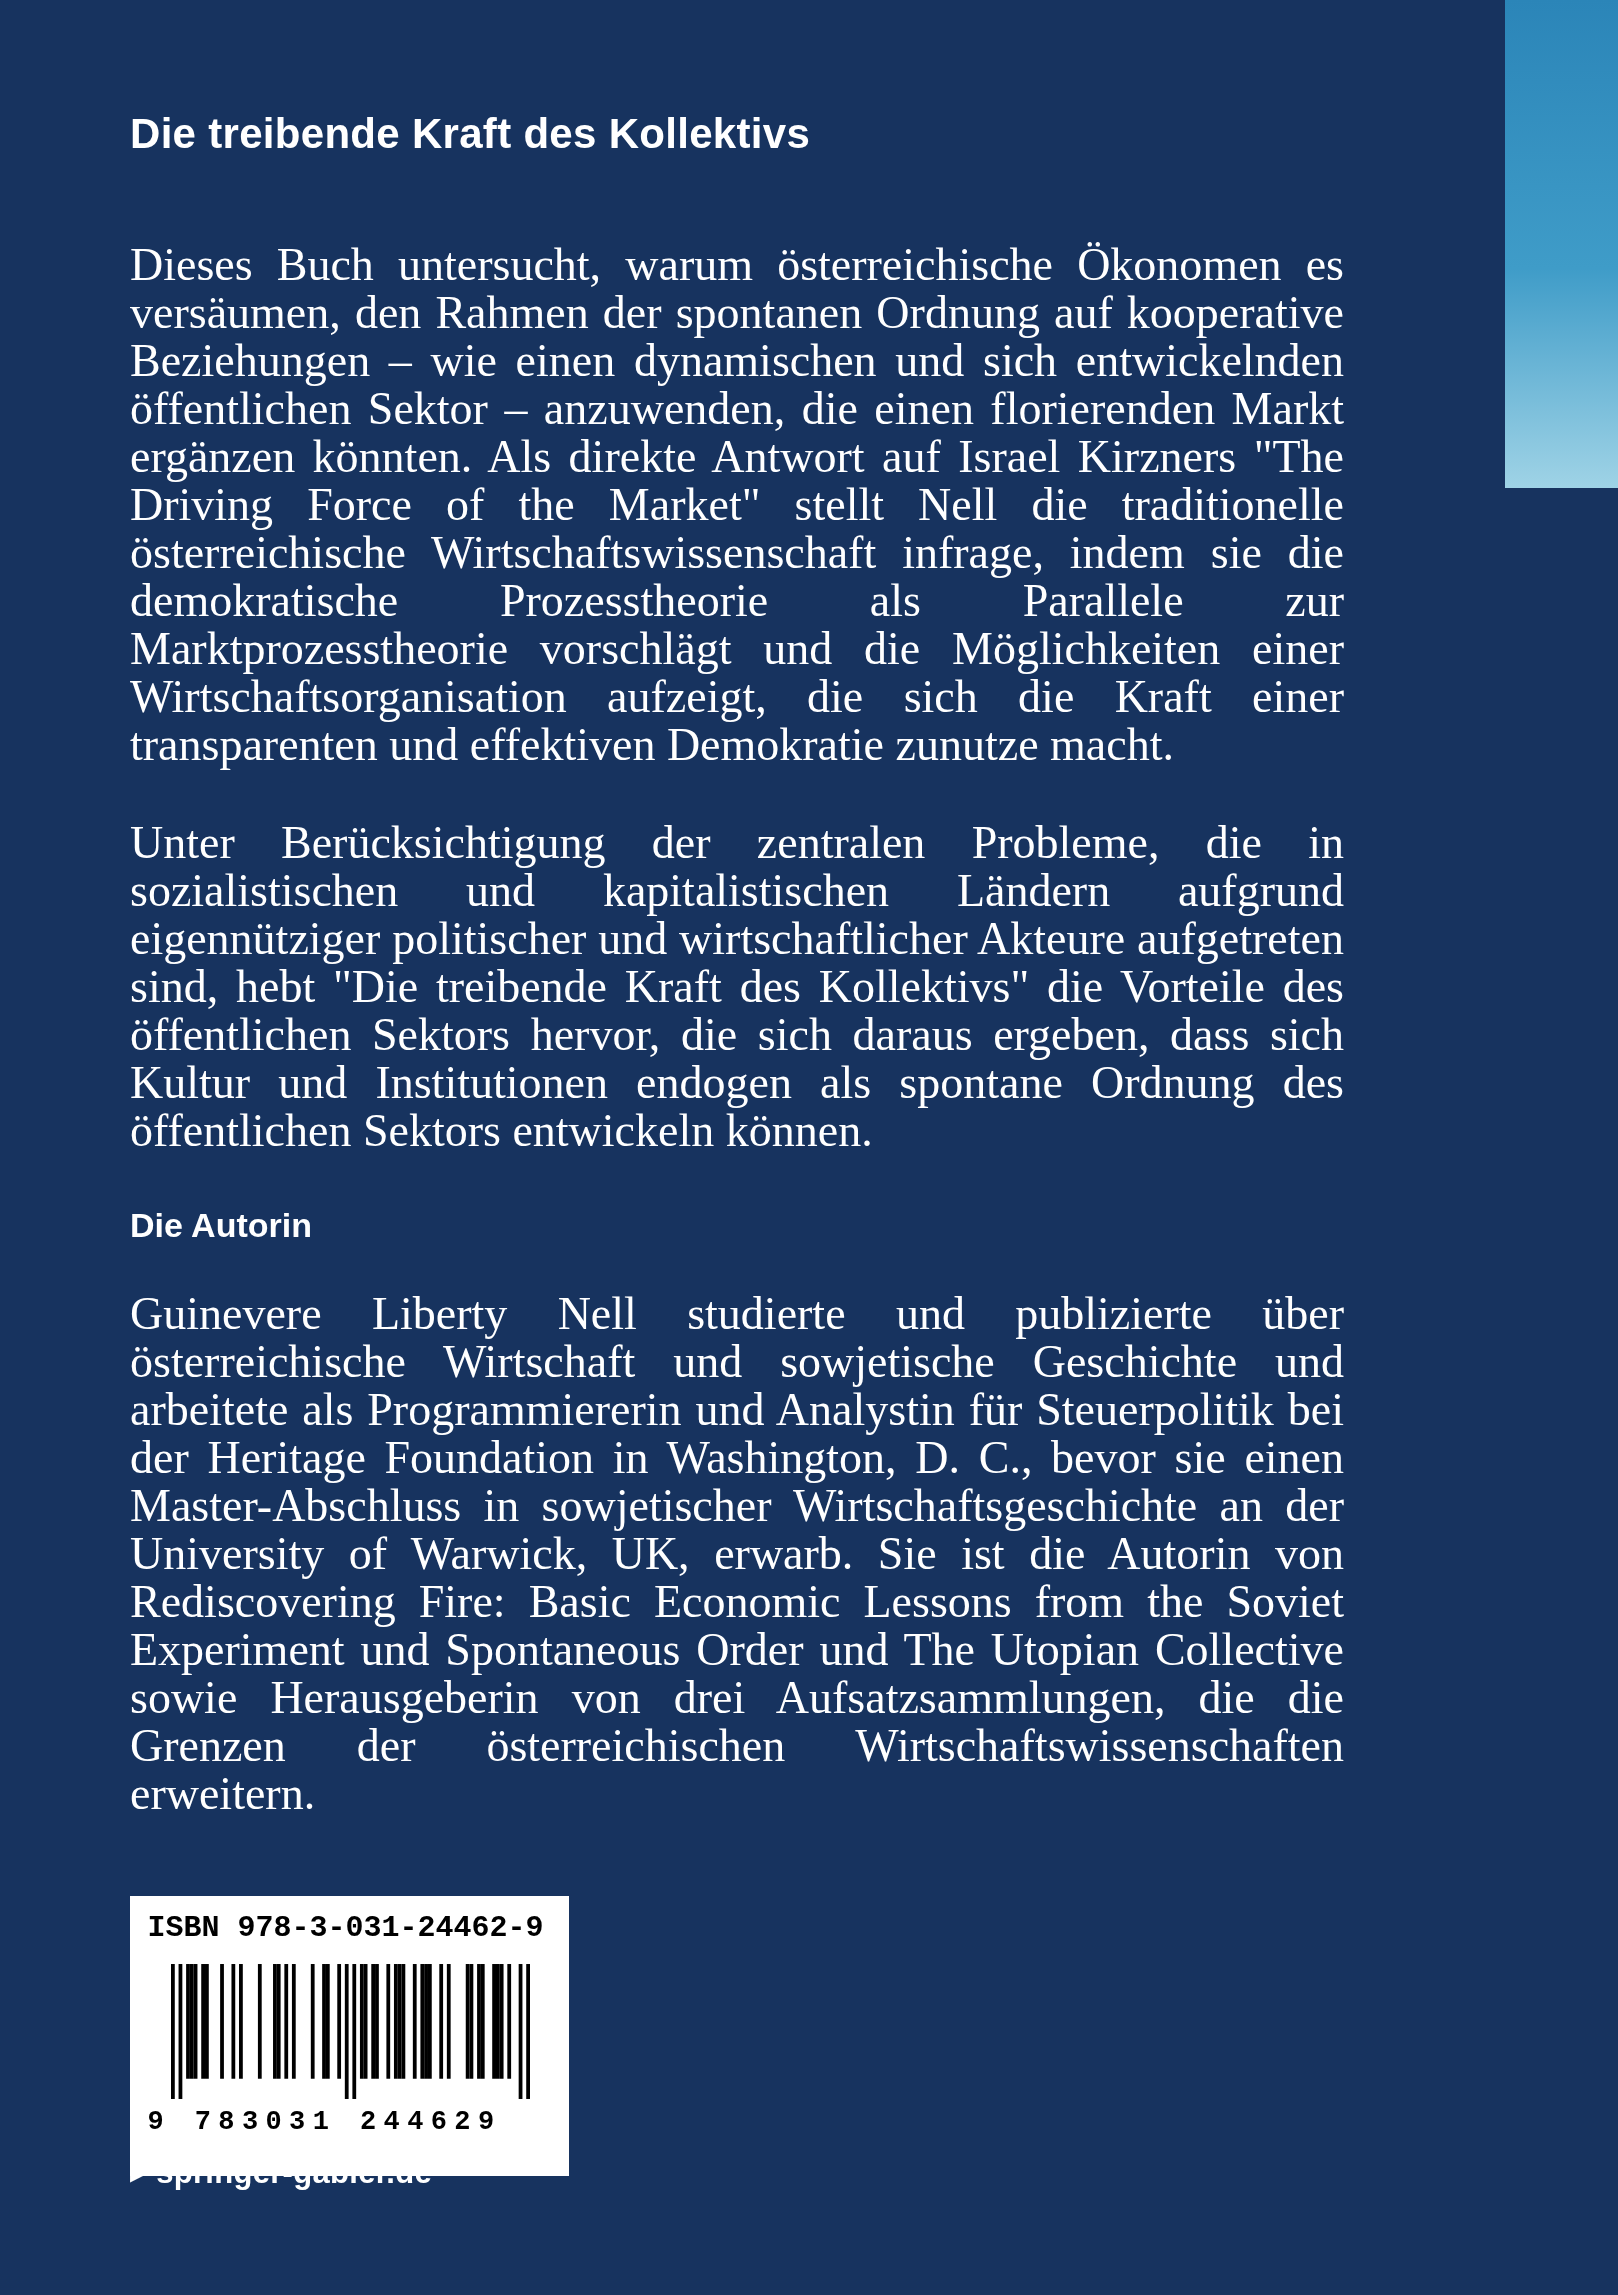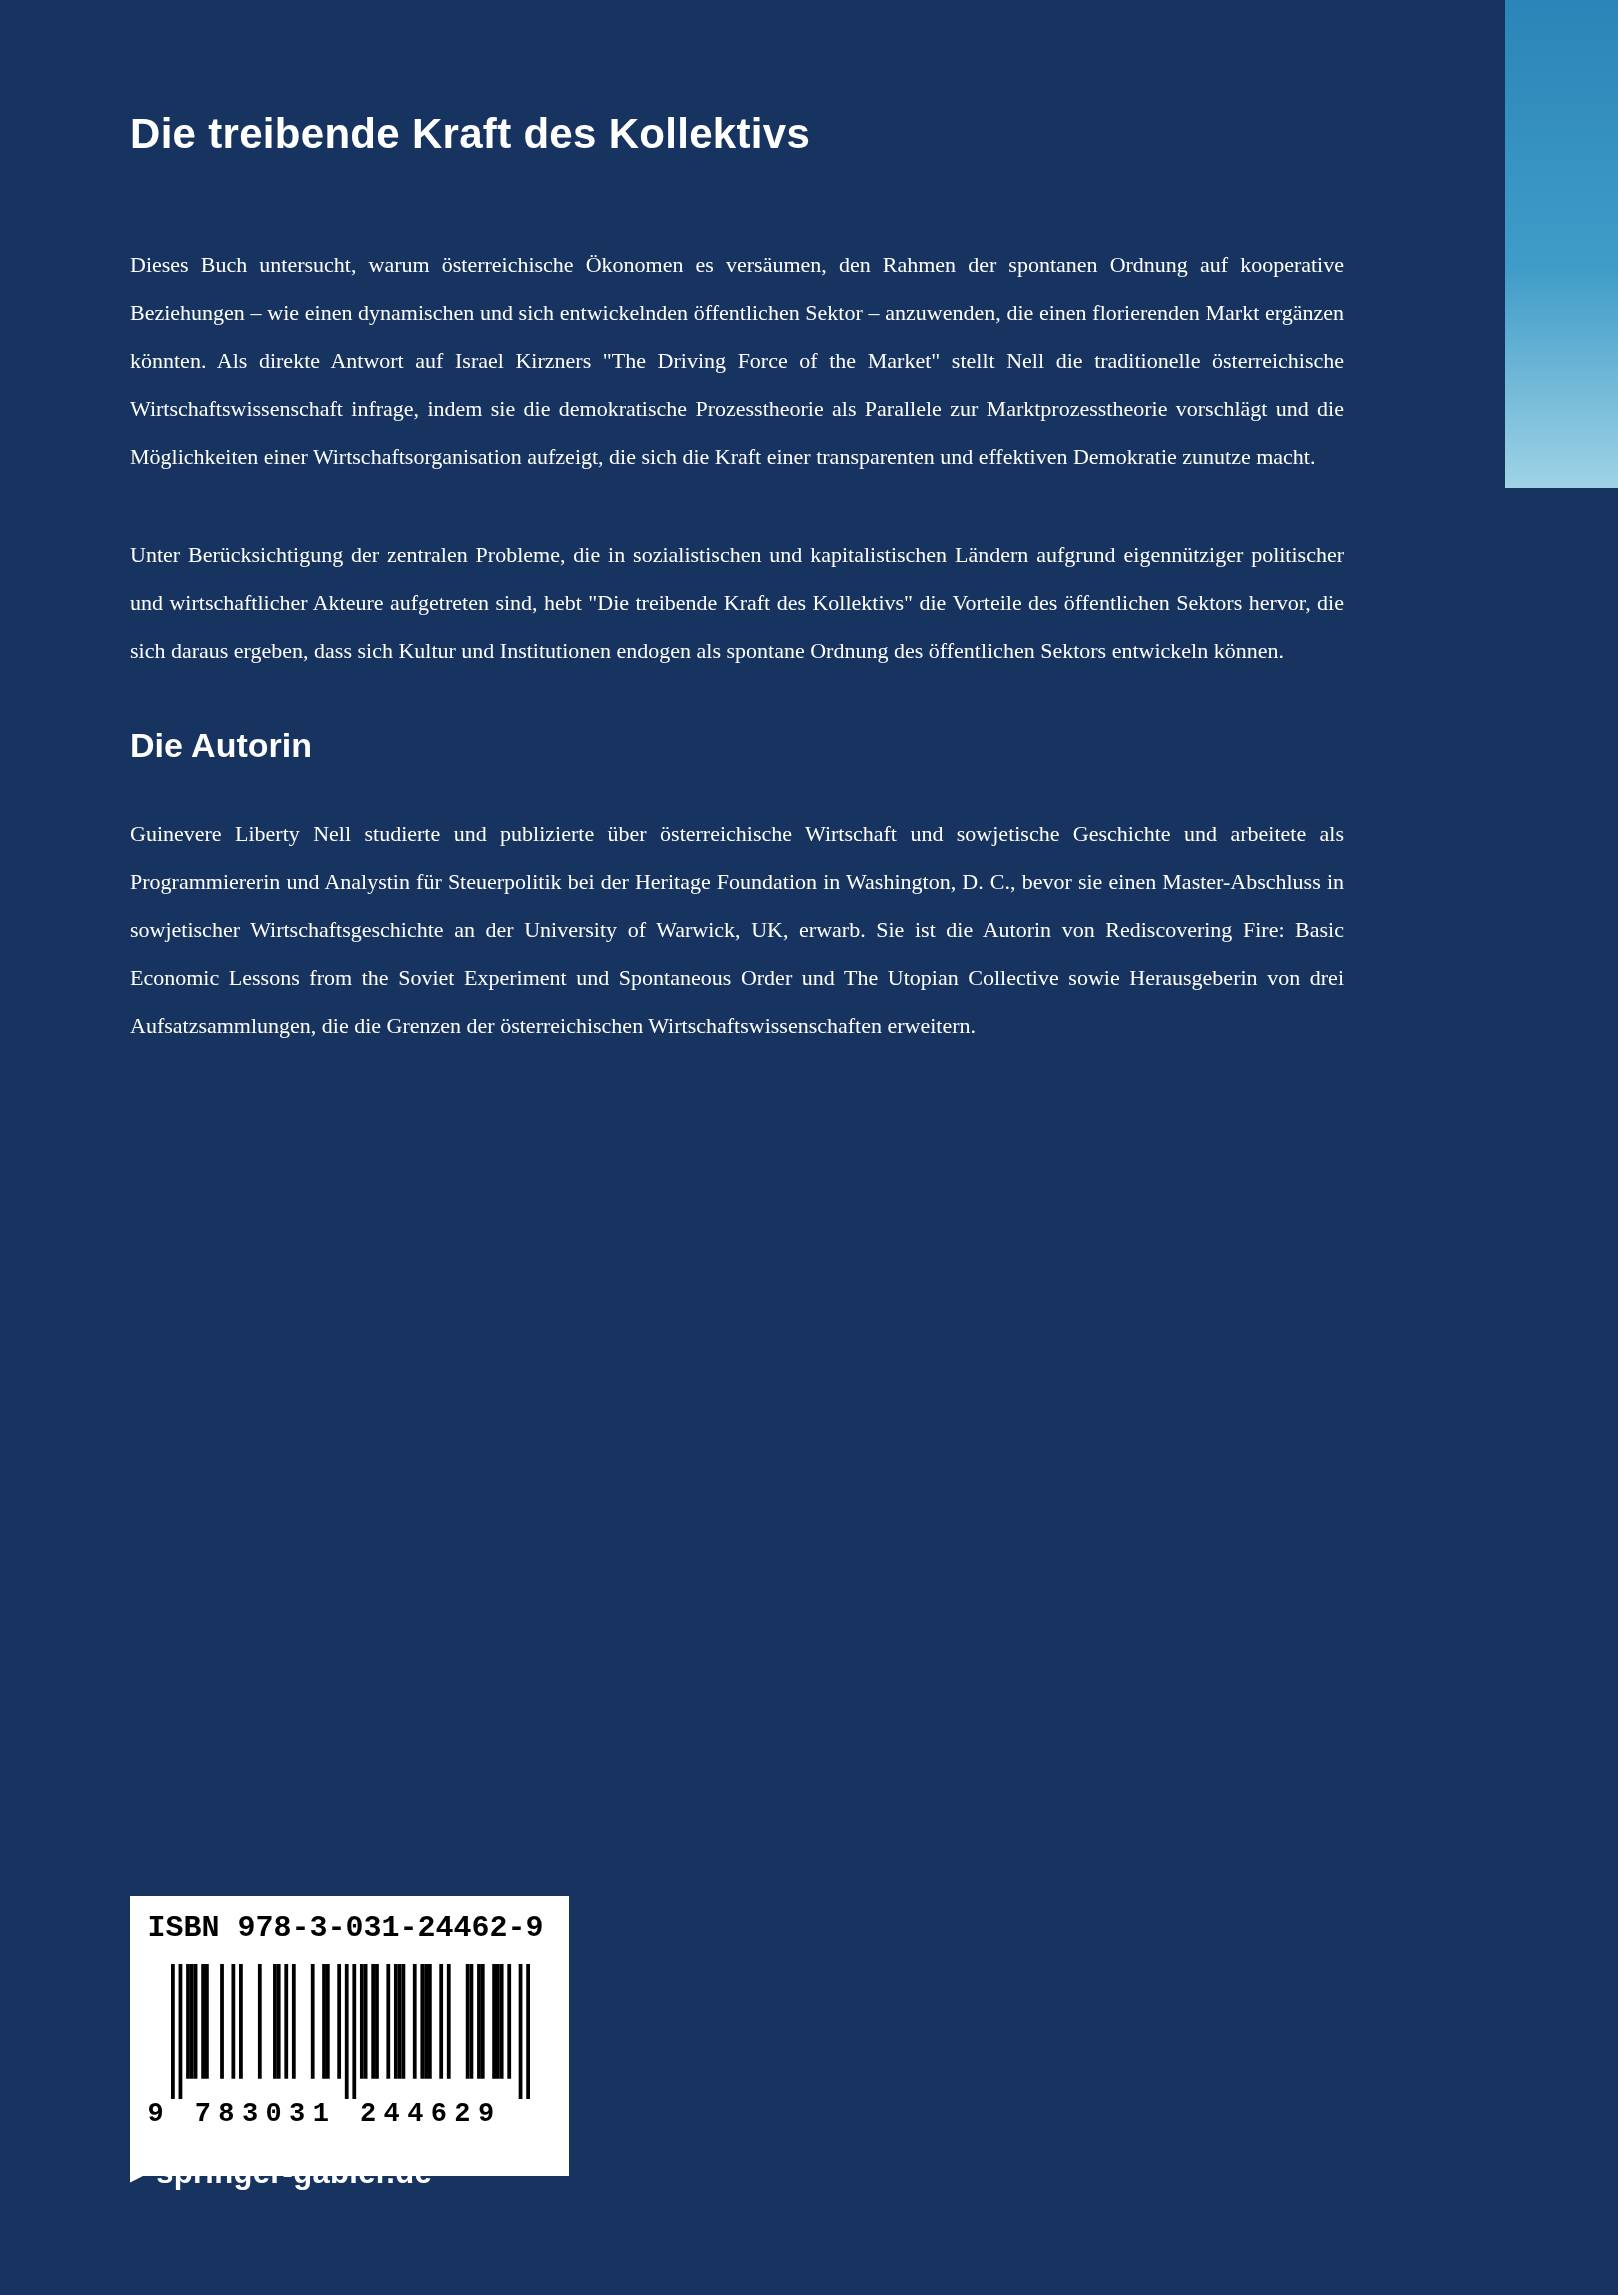--- a/index.html
+++ b/index.html
@@ -32,21 +32,21 @@
   }
   h1 {
     font-family: "Liberation Sans", sans-serif;
     font-weight: bold;
     font-size: 42px;
     line-height: 54px;
     margin: 0 0 80px 0;
     letter-spacing: 0.3px;
   }
   .content p {
-    font-size: 22px;
+    font-size: 46px;
     line-height: 48px;
     text-align: justify;
     margin: 0 0 50px 0;
     hyphens: auto;
   }
   h2 {
     font-family: "Liberation Sans", sans-serif;
     font-weight: bold;
     font-size: 34px;
     line-height: 40px;
@@ -76,21 +76,21 @@
   .barcode {
     display: block;
     margin-left: 23px;
   }
   .isbn-digits {
     font-family: "Liberation Mono", monospace;
     font-weight: bold;
     font-size: 27px;
     line-height: 31px;
     letter-spacing: 7.4px;
-    margin-top: 0px;
+    margin-top: 8px;
     white-space: nowrap;
   }
   .footer {
     position: absolute;
     left: 130px;
     top: 2155px;
     display: flex;
     align-items: center;
     gap: 10.8px;
   }

